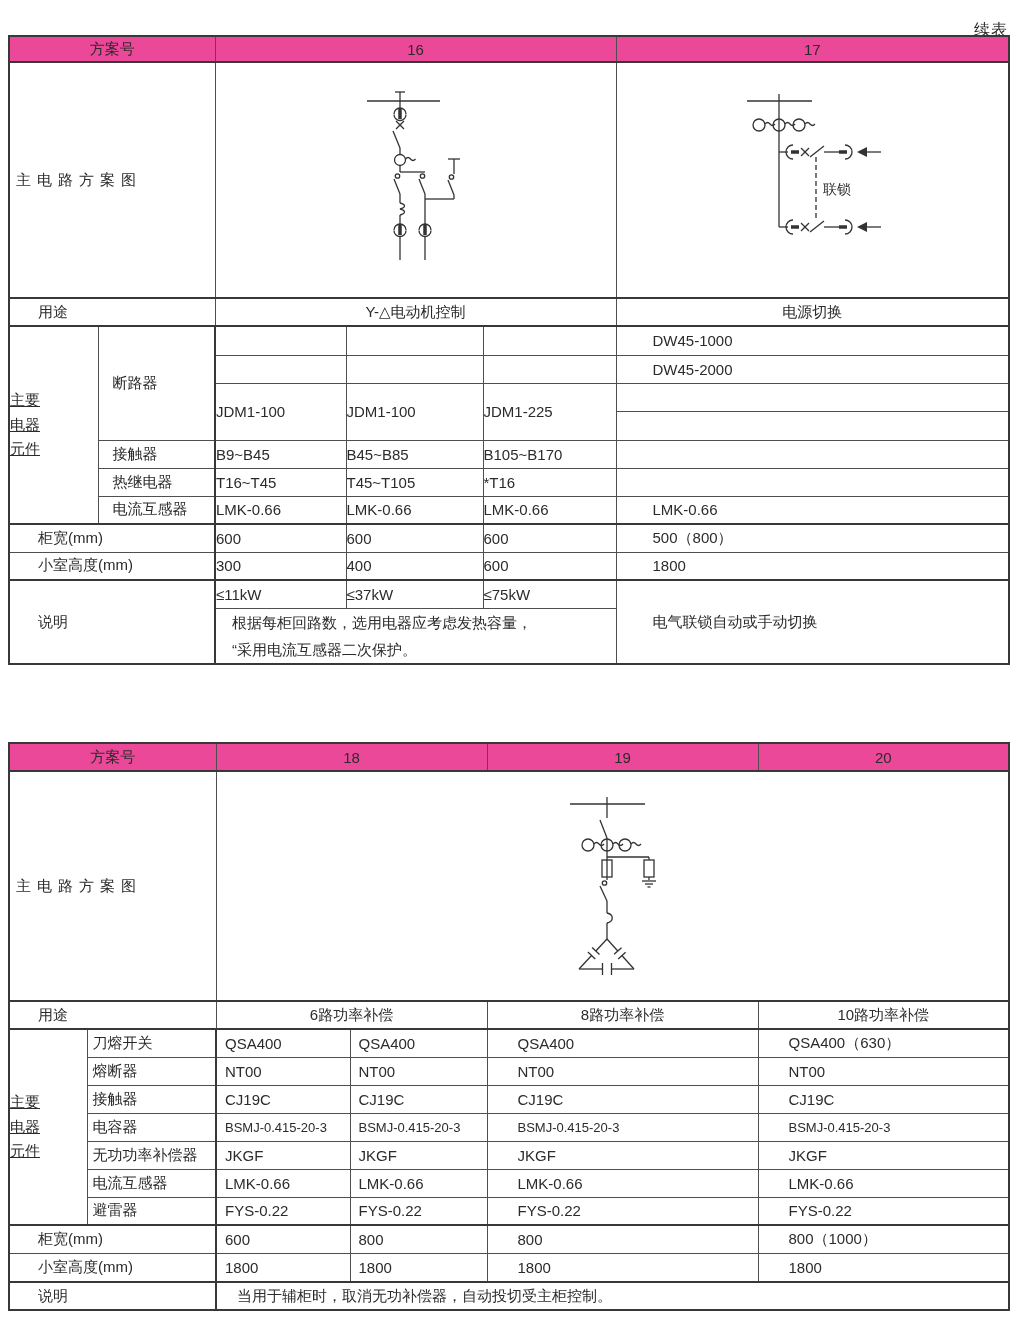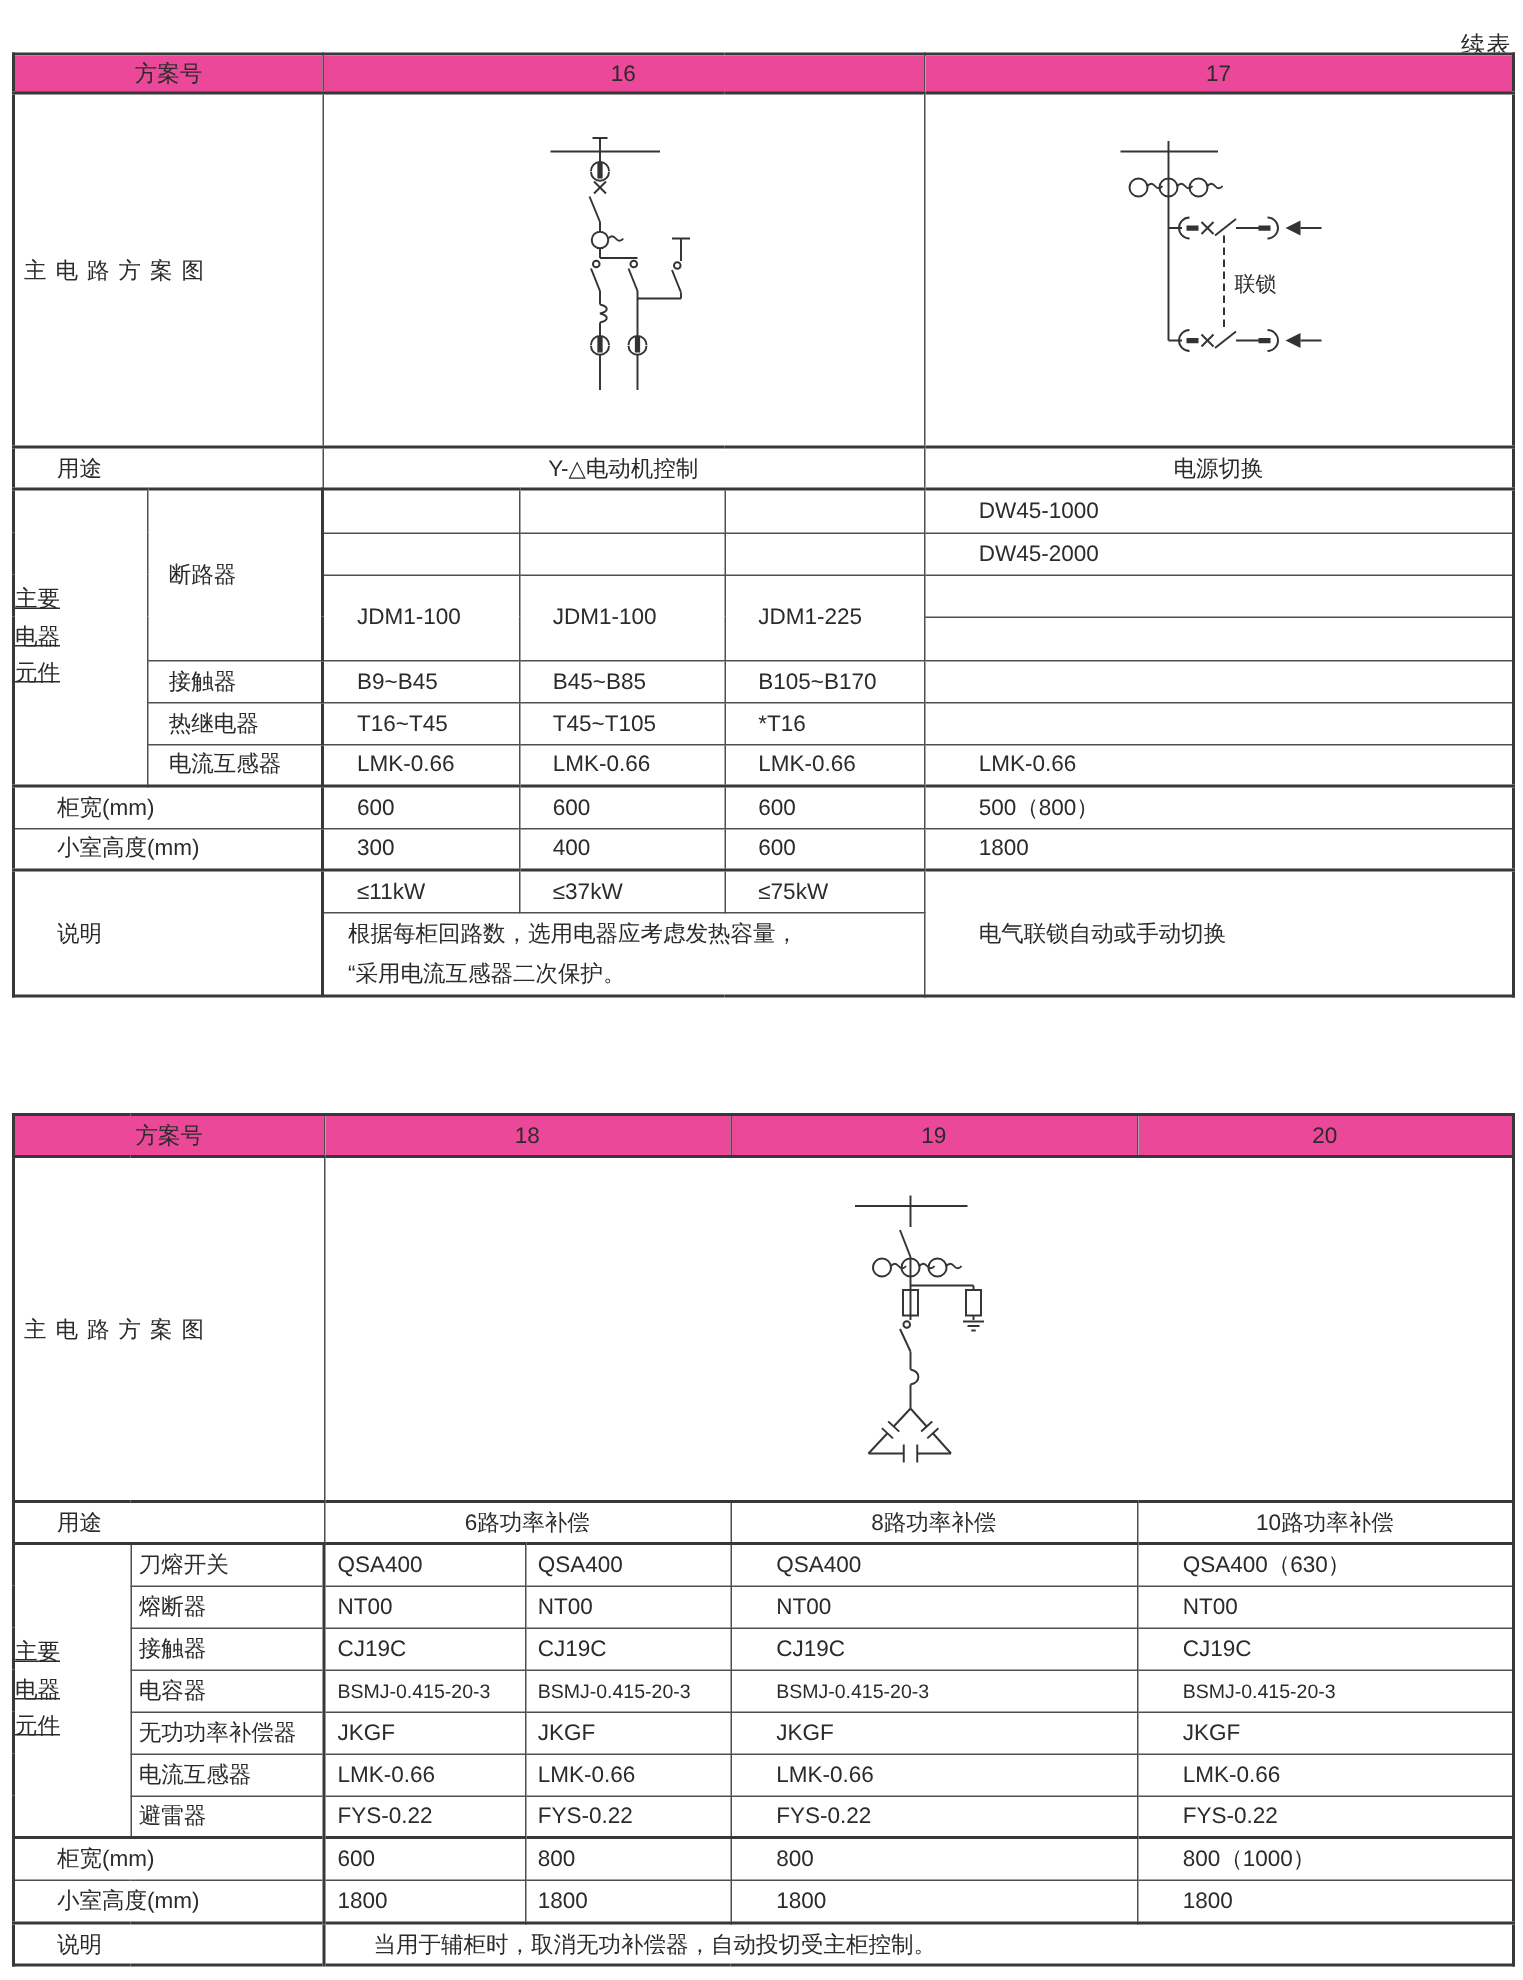--- a/index.html
+++ b/index.html
@@ -14,27 +14,27 @@
   td{border:1px solid #4f4f4f;font-size:15px;vertical-align:middle;padding:0;overflow:hidden;}
   tr.sep td{border-top:2px solid #383838;}
   td.br2{border-right:2px solid #383838;}
   .hdr{background:#ec4899;text-align:center;}
   .c{text-align:center;}
   .lab{text-align:left;padding-left:28px;}
   .dlab{letter-spacing:6px;padding-left:6px;}
   .grp{text-align:left;line-height:1.65;text-decoration:underline;}
   .nm{padding-left:14px;}
   .nm2{padding-left:5px;}
-  .v{padding-left:22px;}
+  .v{padding-left:0;}
   .v17{padding-left:36px;margin-left:14px;}
   .v2a{padding-left:8px;}
   .v2b{padding-left:30px;}
   .sm{font-size:13px;}
   .notecell{padding-left:16px;line-height:1.8;}
-  .note2{padding-left:32px;}
+  .note2{padding-left:20px;}
   .diag{text-align:center;vertical-align:middle;}
   svg{display:block;margin:0 auto;}
   svg line,svg path,svg circle,svg rect{stroke:#333;fill:none;stroke-width:1.3;}
   svg .thick{stroke-width:3.5;}
   svg .dash{stroke-dasharray:5,3;}
   svg polygon{fill:#333;stroke:none;}
   svg text{fill:#2b2b2b;font-size:14px;stroke:none;}
 </style>
 </head>
 <body>

